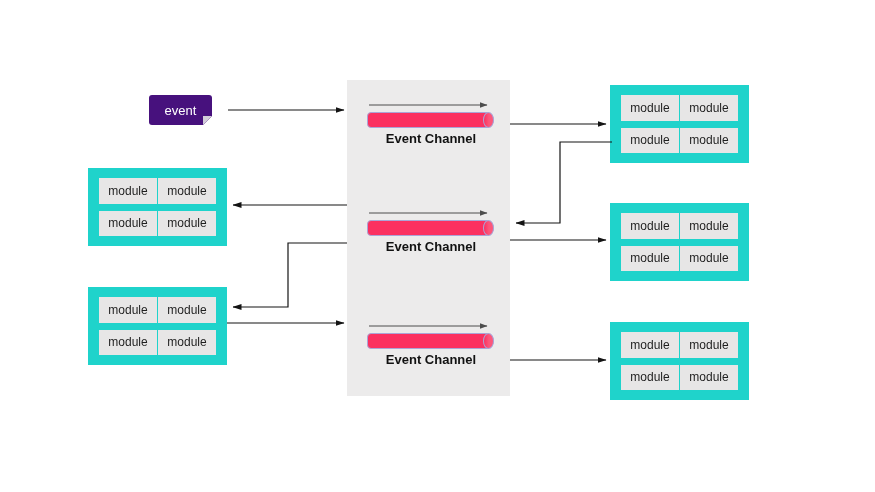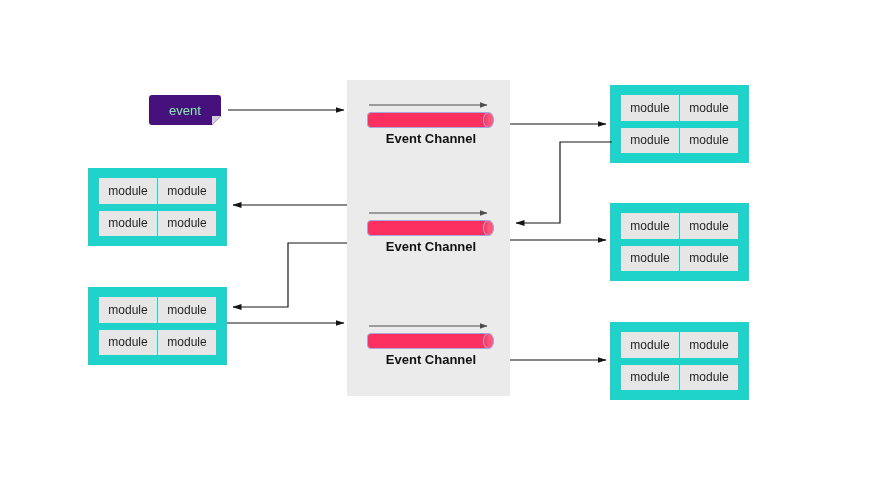--- a/index.html
+++ b/index.html
@@ -28,26 +28,26 @@
     border:1px solid var(--cylinder-outline);
     border-radius:50%;
   }
   .channel .ch-label{
     margin-top:3px;text-align:center;
     font-size:13px;font-weight:600;color:var(--text);
     white-space:nowrap;
   }
   
   .event-box{
-    position:absolute;left:149px;top:95px;width:72px;height:30px;
+    position:absolute;left:149px;top:95px;width:63px;height:30px;
     background:var(--purple);
     clip-path:polygon(0 0,100% 0,100% calc(100% - 9px),calc(100% - 9px) 100%,0 100%);
     border-radius:3px;
     display:flex;align-items:center;justify-content:center;
-    color:#86efac;font-size:13px;
+    color:#ffffff;font-size:13px;
   }
   .event-box .fold{
     position:absolute;right:0;bottom:0;width:9px;height:9px;
     background:#d2ced9;
     clip-path:polygon(0 0,100% 0,0 100%);
   }
   
   .mod-group{
     position:absolute;width:139px;height:78px;
     background:var(--teal);

